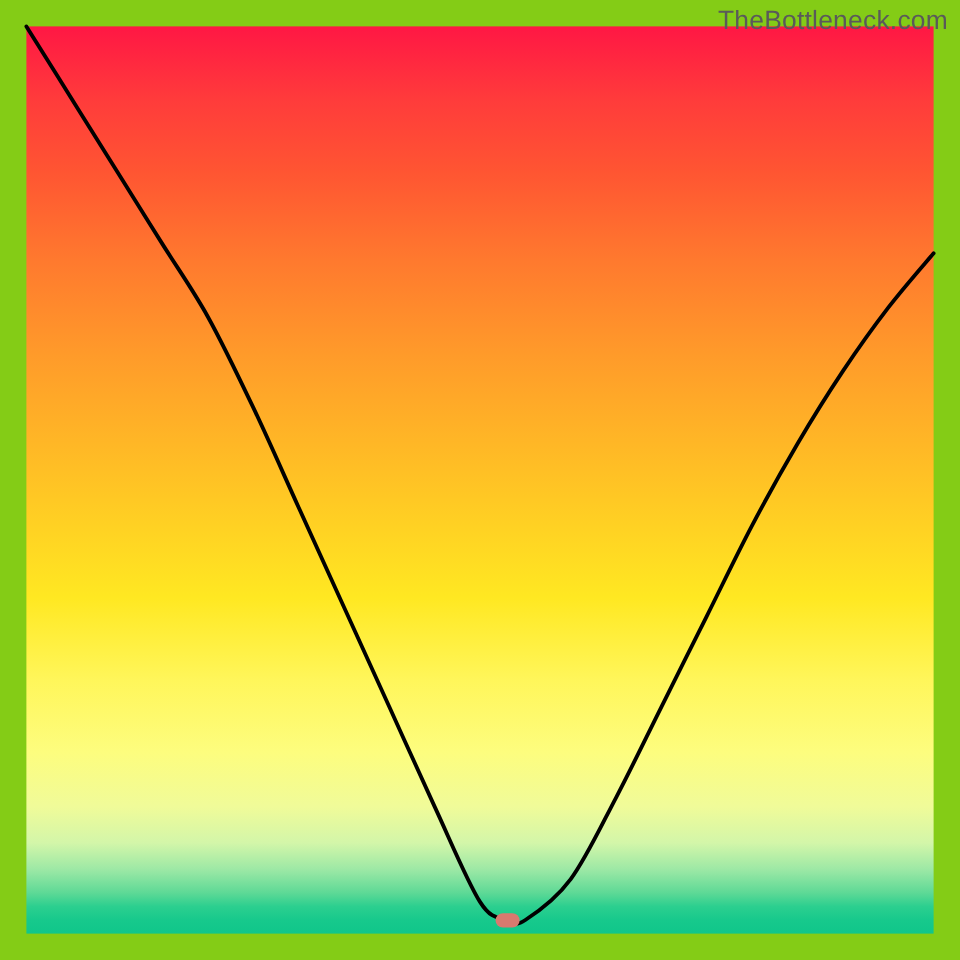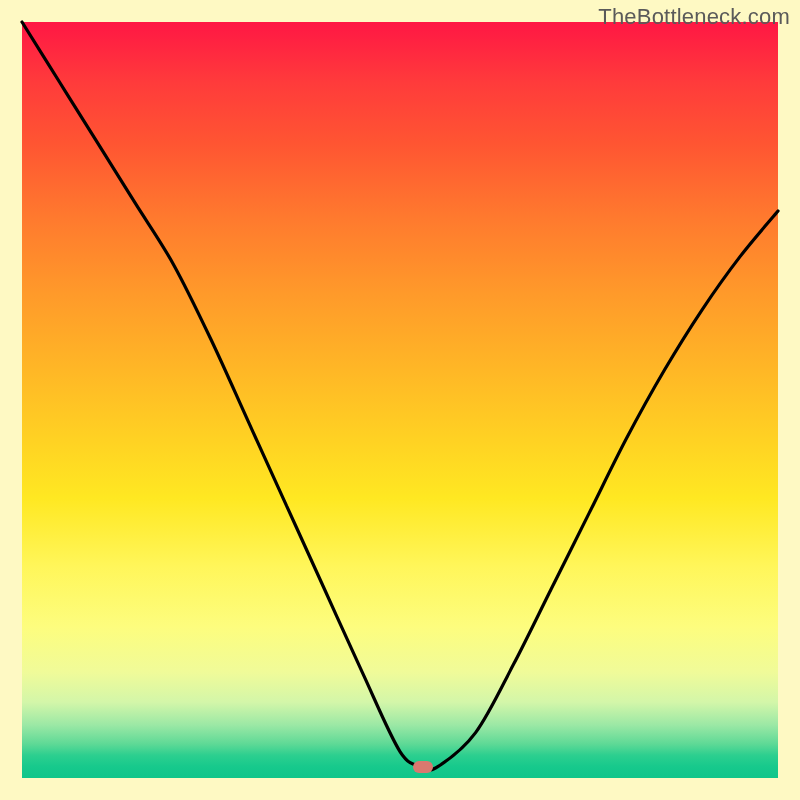--- a/index.html
+++ b/index.html
@@ -8,21 +8,21 @@
     width: 800px;
     height: 800px;
     background: #000;
     font-family: Arial, Helvetica, sans-serif;
     overflow: hidden;
   }
   .stage {
     position: relative;
     width: 800px;
     height: 800px;
-    background: #fef9c3;
+    background: #84cc16;
   }
   .watermark {
     position: absolute;
     top: 4px;
     right: 10px;
     color: #5a5a5a;
     font-size: 22px;
     font-weight: 500;
     letter-spacing: 0.2px;
     z-index: 20;

